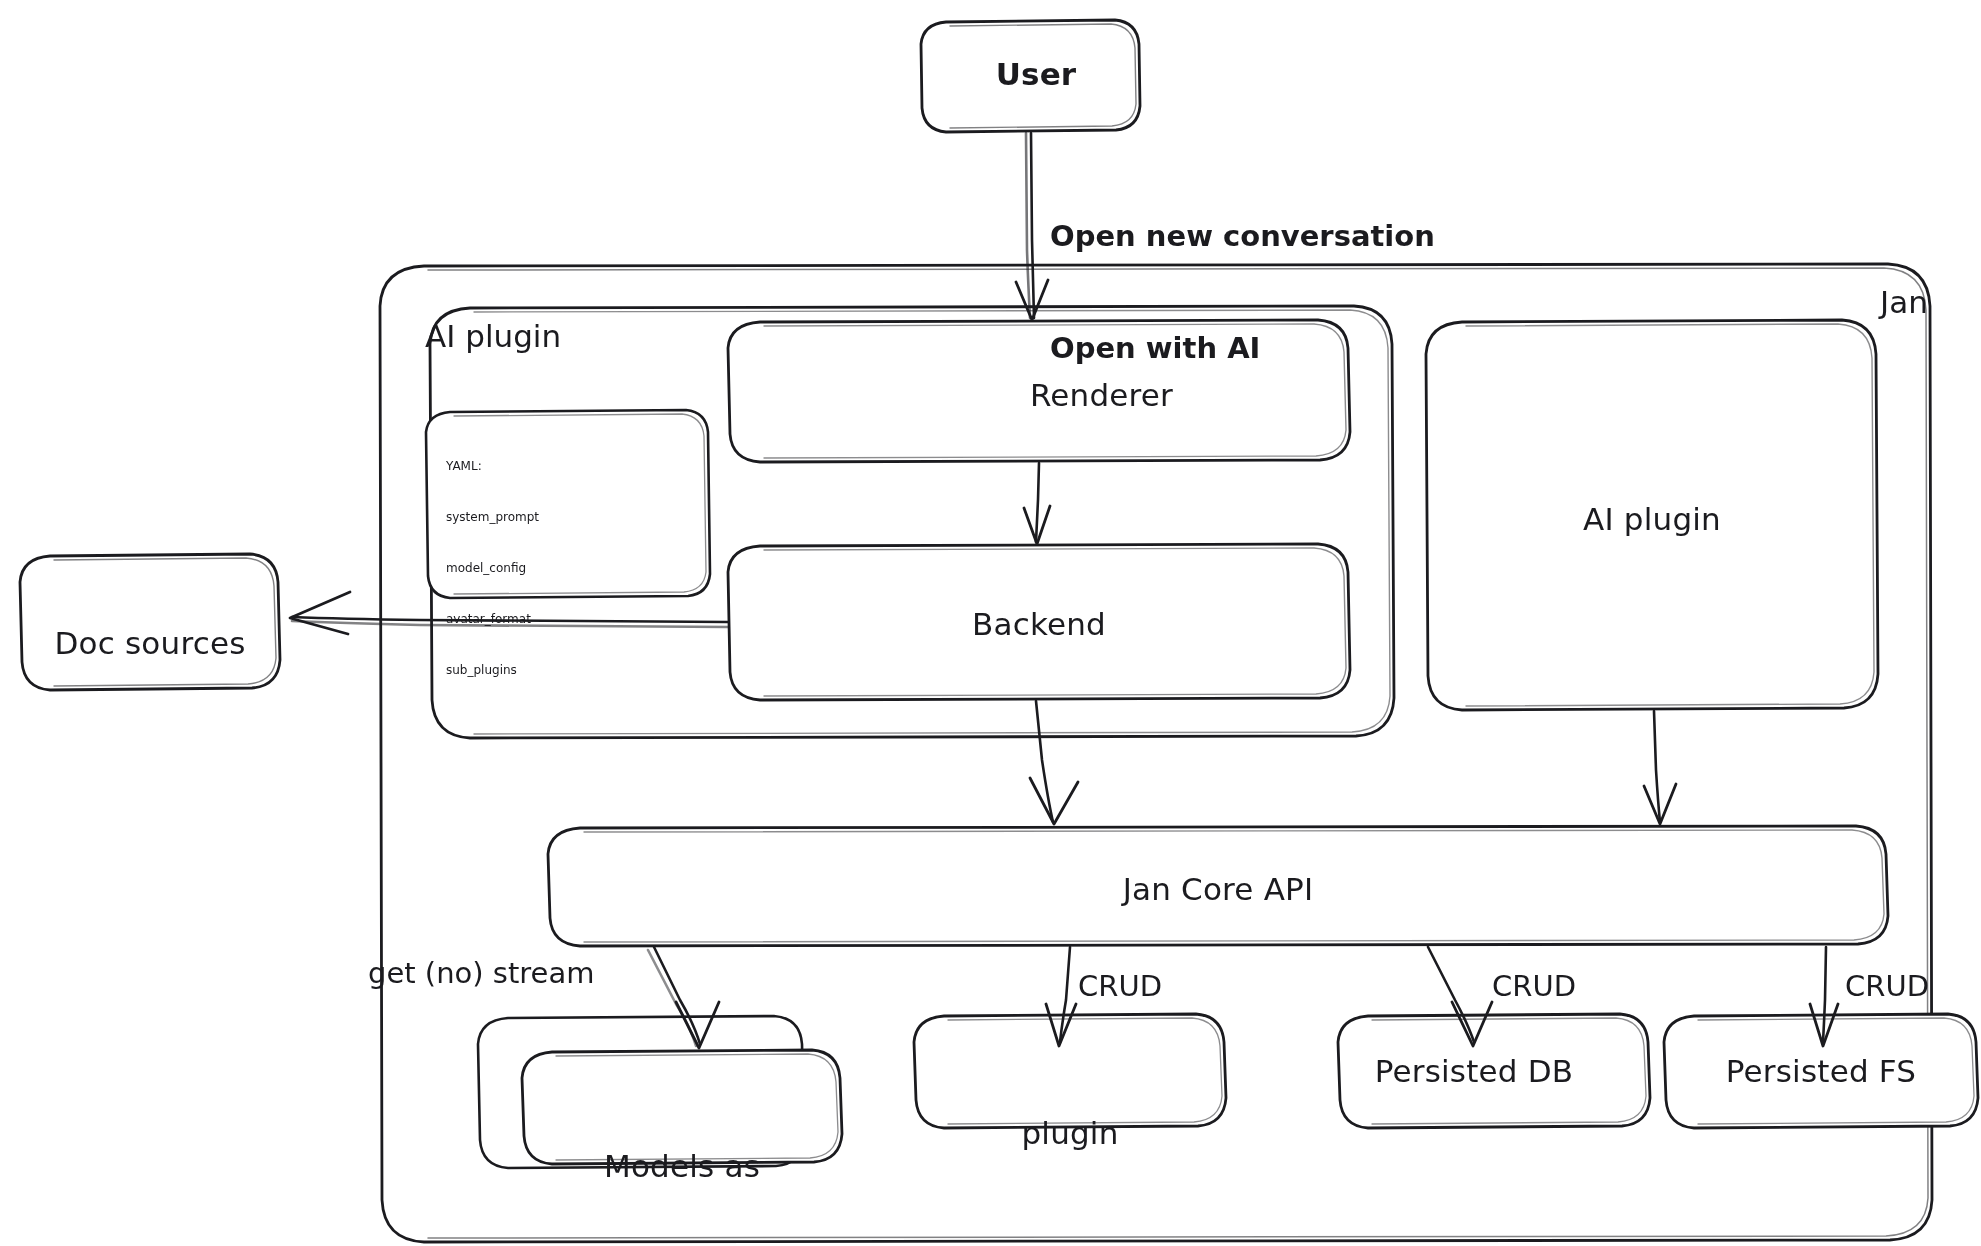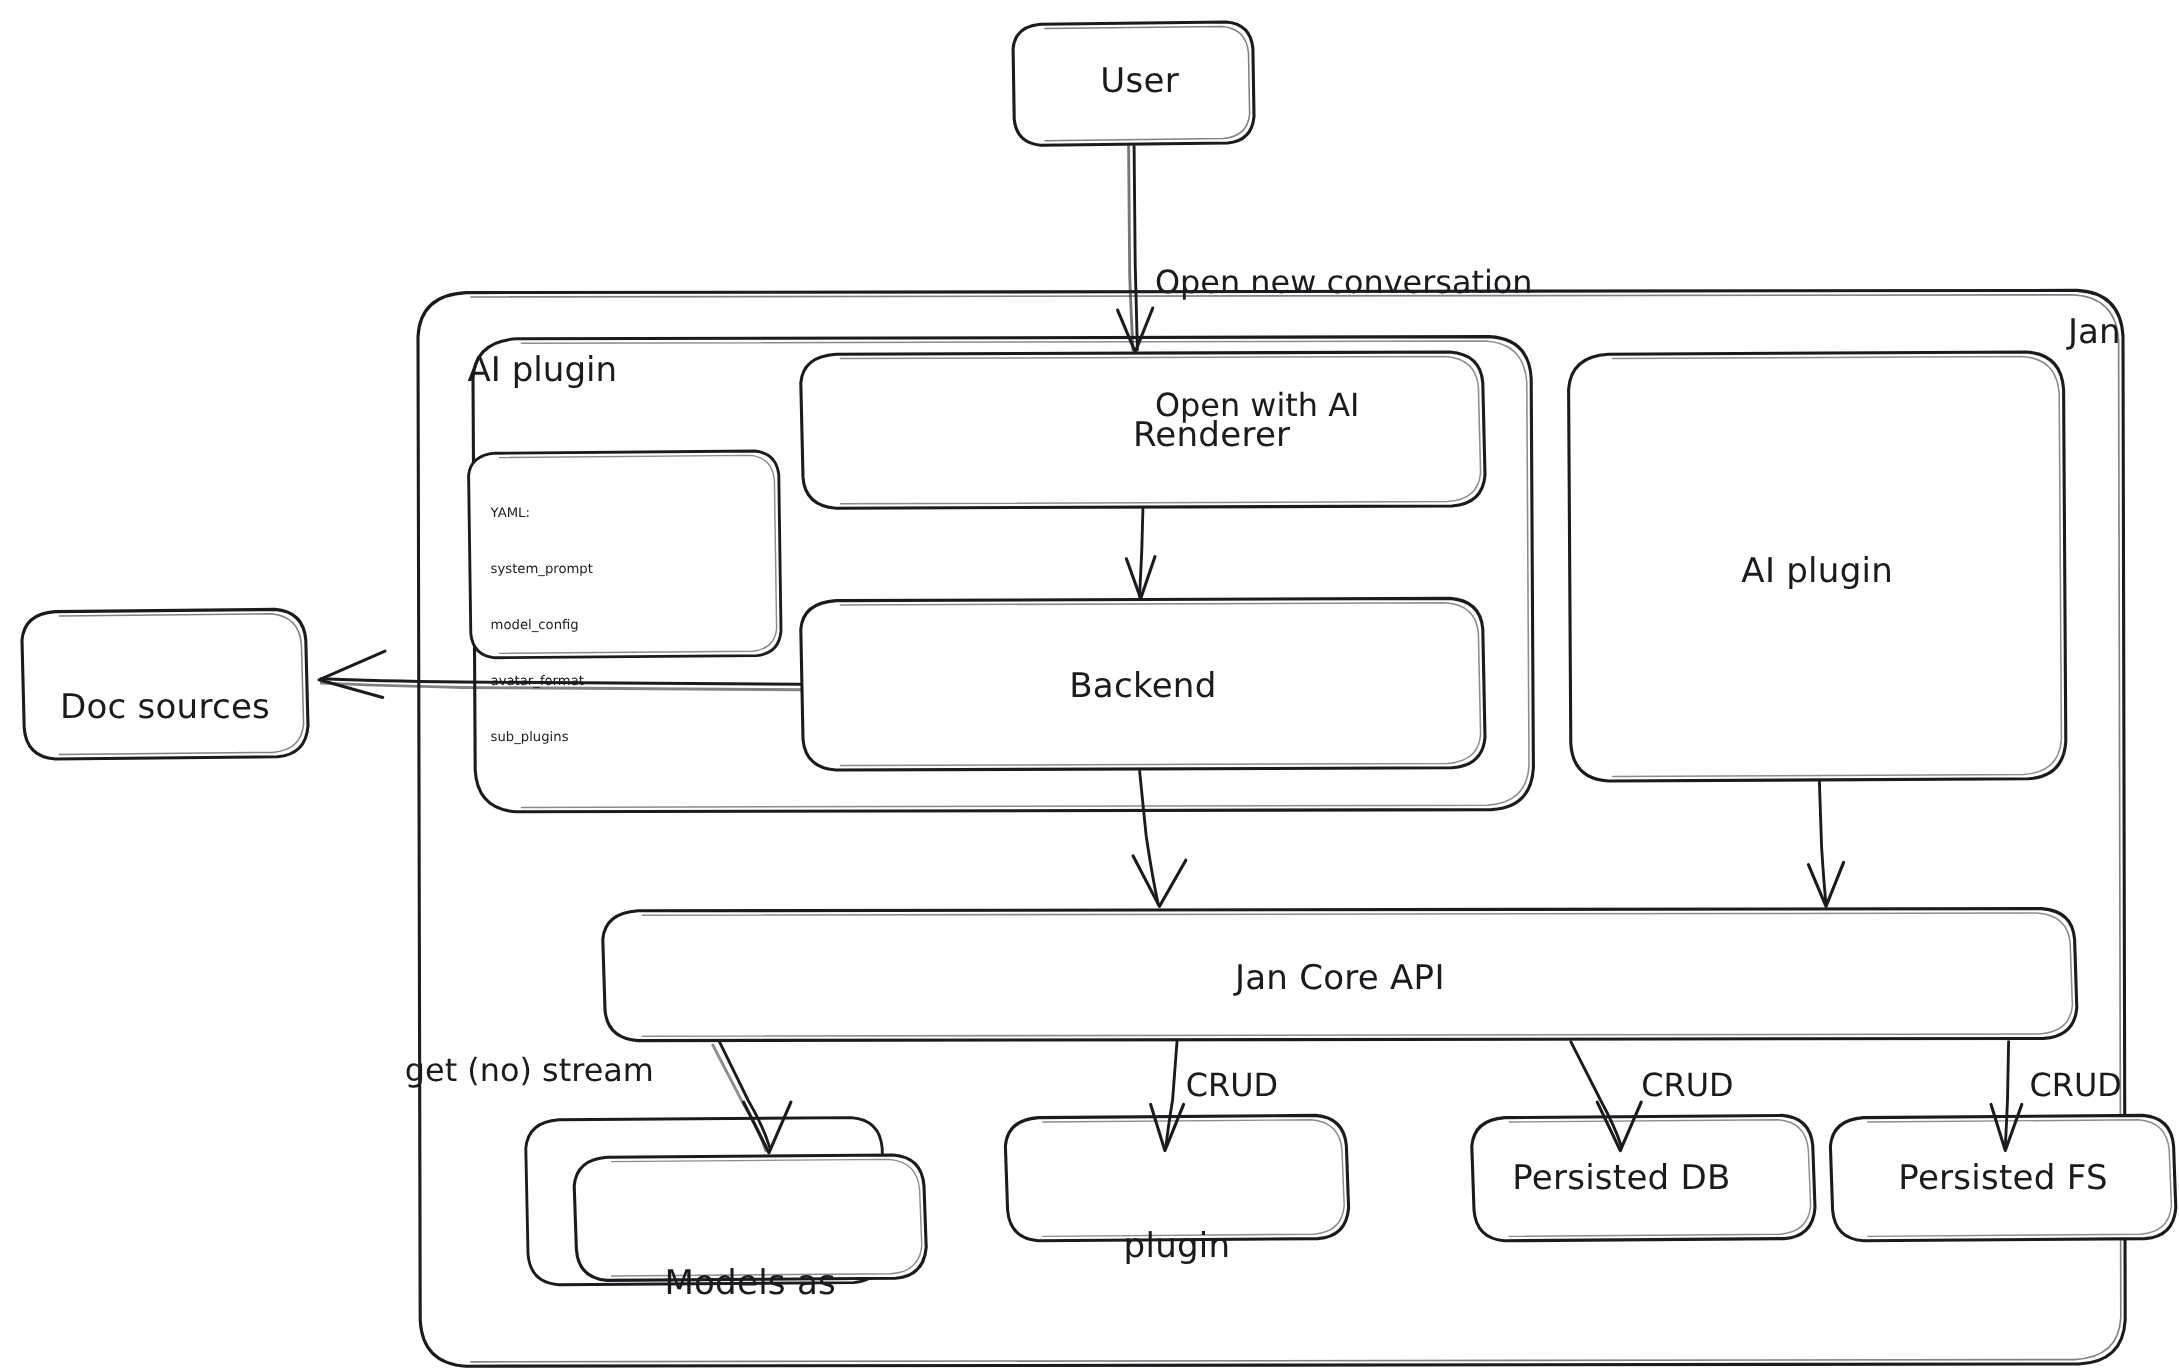--- a/index.html
+++ b/index.html
@@ -136,21 +136,21 @@
       <path class="edge-head" d="M 1452 1002 L 1473 1046 L 1492 1002"></path>
     </g>
 
     <g>
       <path class="edge" d="M 1826 947 L 1825 1000 Q 1824 1024 1823 1042"></path>
       <path class="edge-head" d="M 1810 1004 L 1823 1046 L 1838 1004"></path>
     </g>
 
   </svg>
 
-  <div class="lbl node-label" style="left:921px;top:55px;width:230px;">User</div>
+  <div class="lbl node-label" style="left:921px;top:55px;width:230px;font-weight:bold;">User</div>
 
   <div class="lbl container-label" style="left:1836px;top:283px;margin-left:44px;">Jan</div>
 
   <div class="lbl container-label" style="left:425px;top:317px;">AI plugin</div>
 
   <div class="lbl yaml-label" style="left:446px;top:424px;width:250px;">
     <div>YAML:</div>
     <div>system_prompt</div>
     <div>model_config</div>
     <div>avatar_format</div>
@@ -173,21 +173,21 @@
   </div>
 
   <div class="lbl node-label two" style="left:914px;top:1032px;width:312px;">
     <div>plugin</div>
   </div>
 
   <div class="lbl node-label" style="left:1338px;top:1052px;width:272px;">Persisted DB</div>
 
   <div class="lbl node-label" style="left:1664px;top:1052px;width:314px;">Persisted FS</div>
 
-  <div class="lbl edge-label" style="left:1050px;top:164px;">
+  <div class="lbl edge-label" style="left:1050px;top:144px;font-weight:bold;">
     <div>Open new conversation</div>
     <div>Open with AI</div>
   </div>
 
   <div class="lbl edge-label" style="left:368px;top:955px;">get (no) stream</div>
 
   <div class="lbl edge-label" style="left:1078px;top:968px;">CRUD</div>
 
   <div class="lbl edge-label" style="left:1492px;top:968px;">CRUD</div>
 

